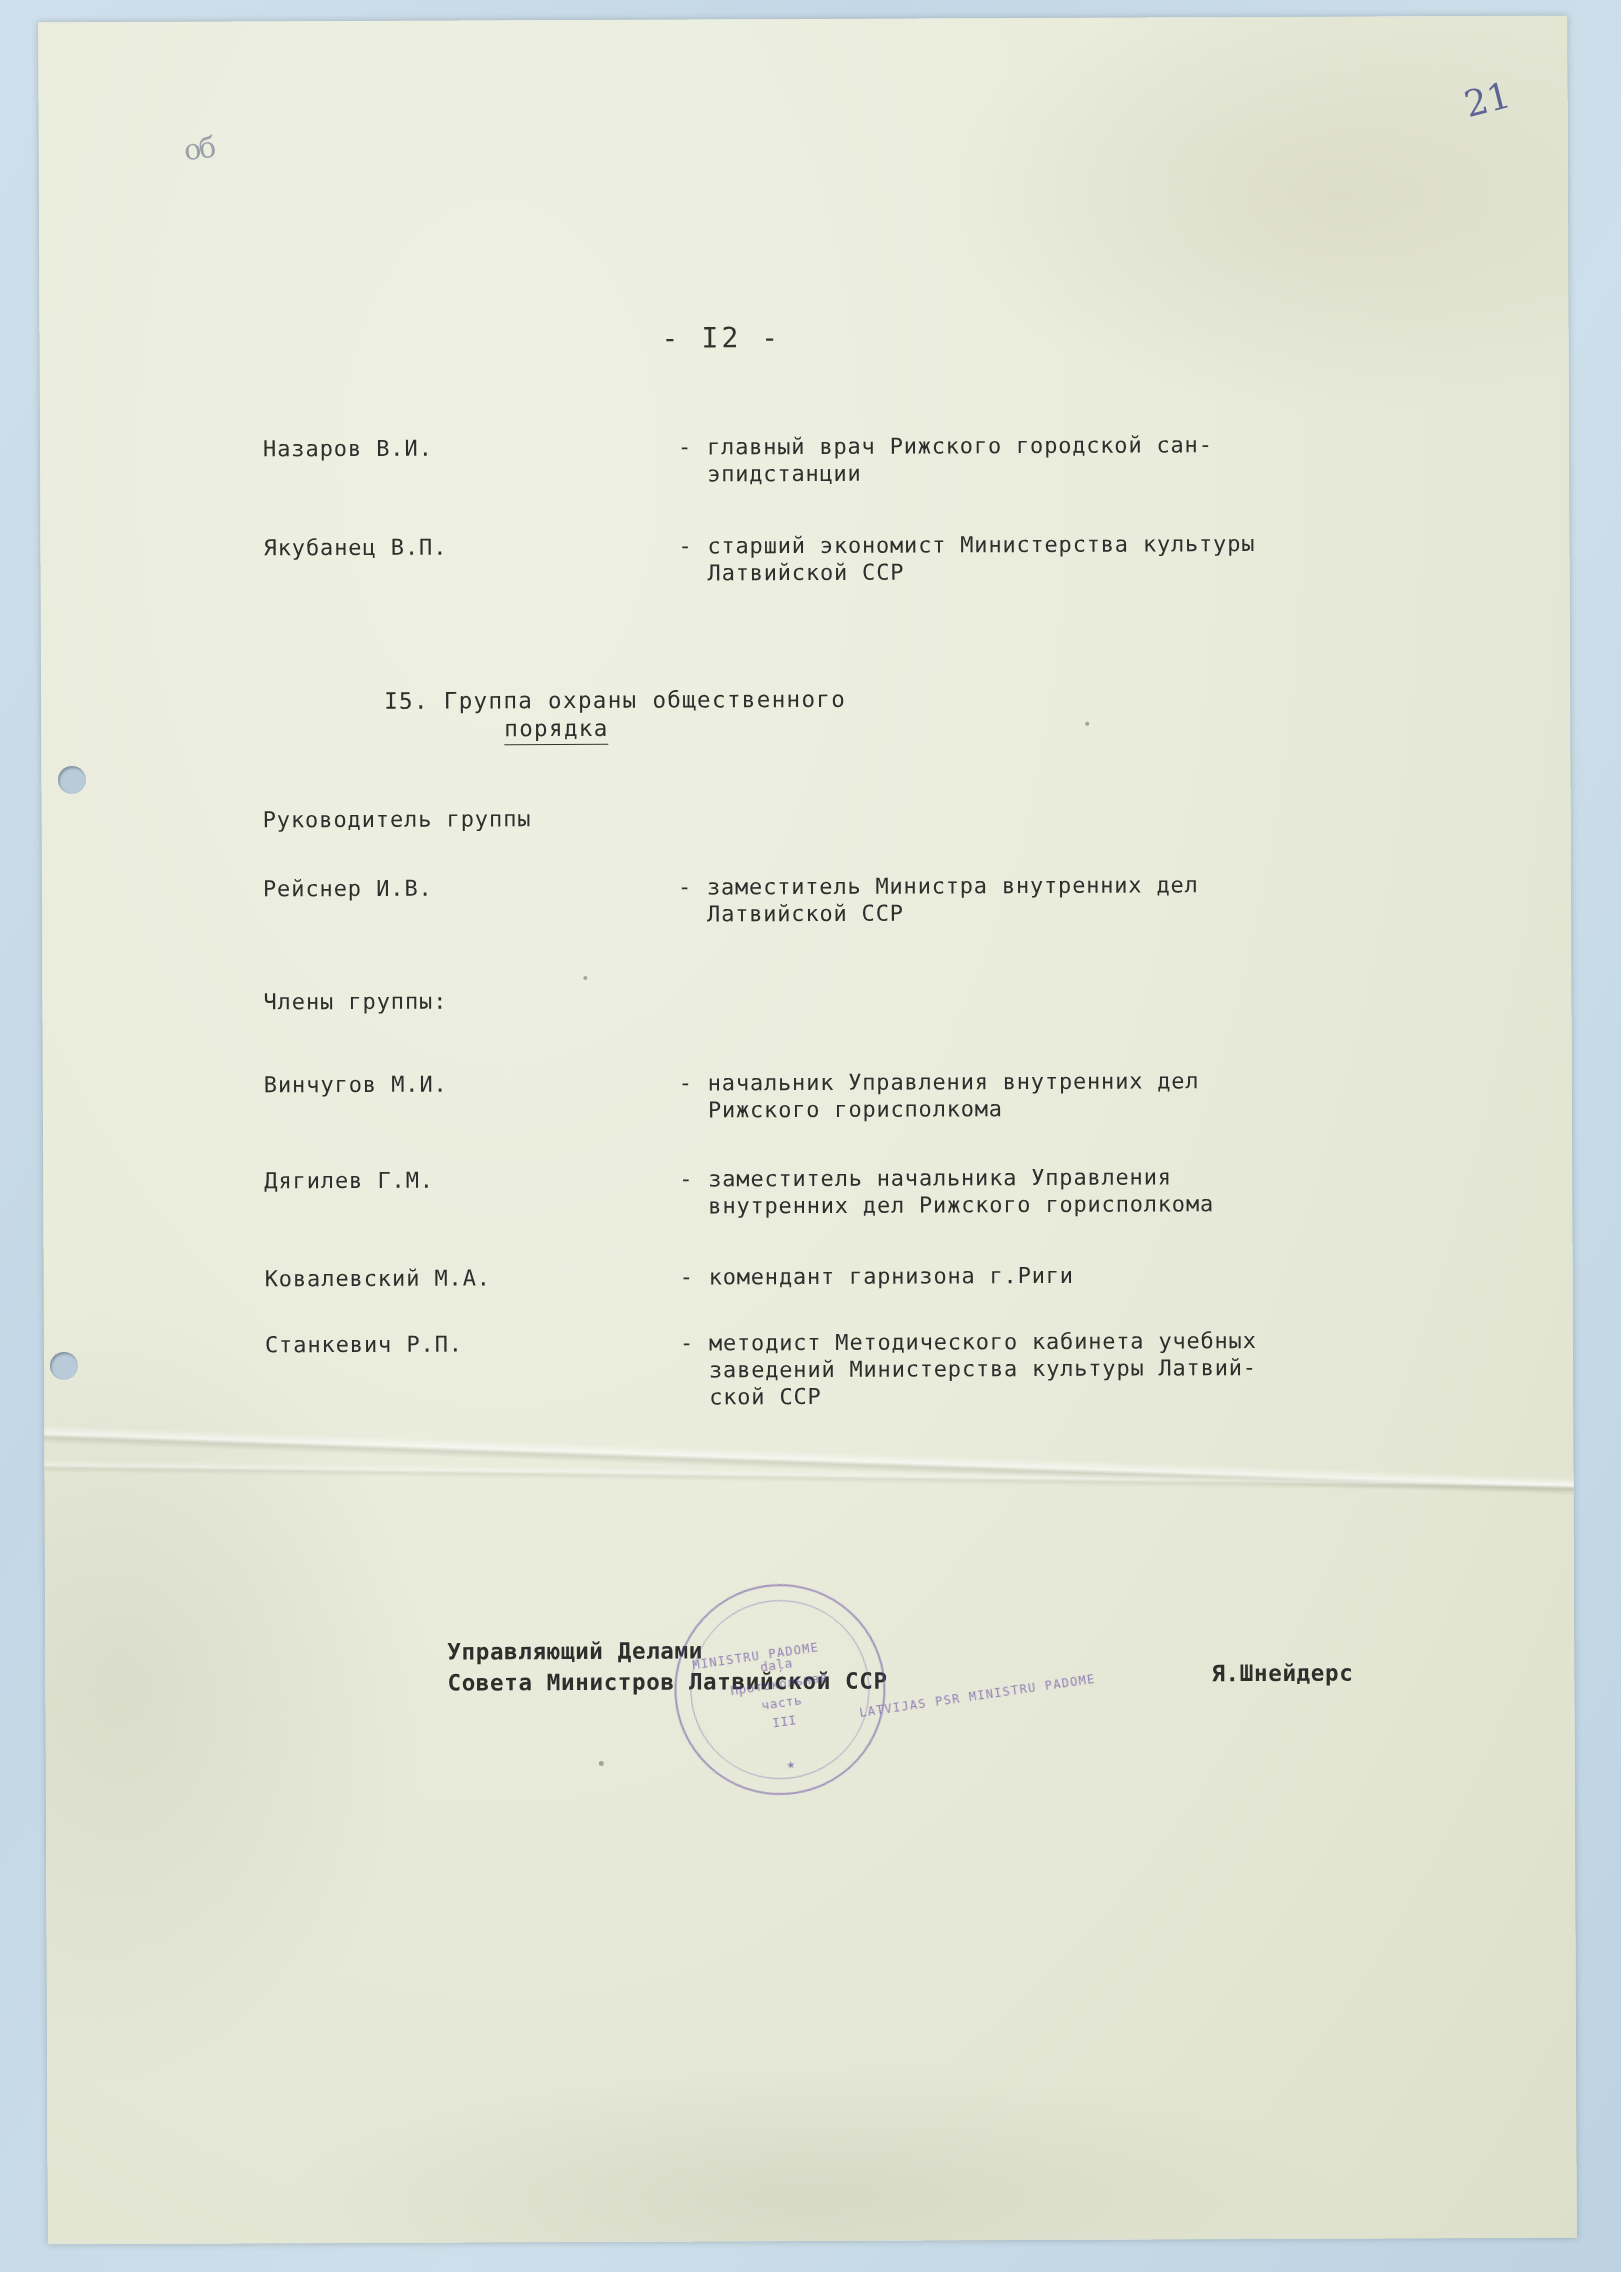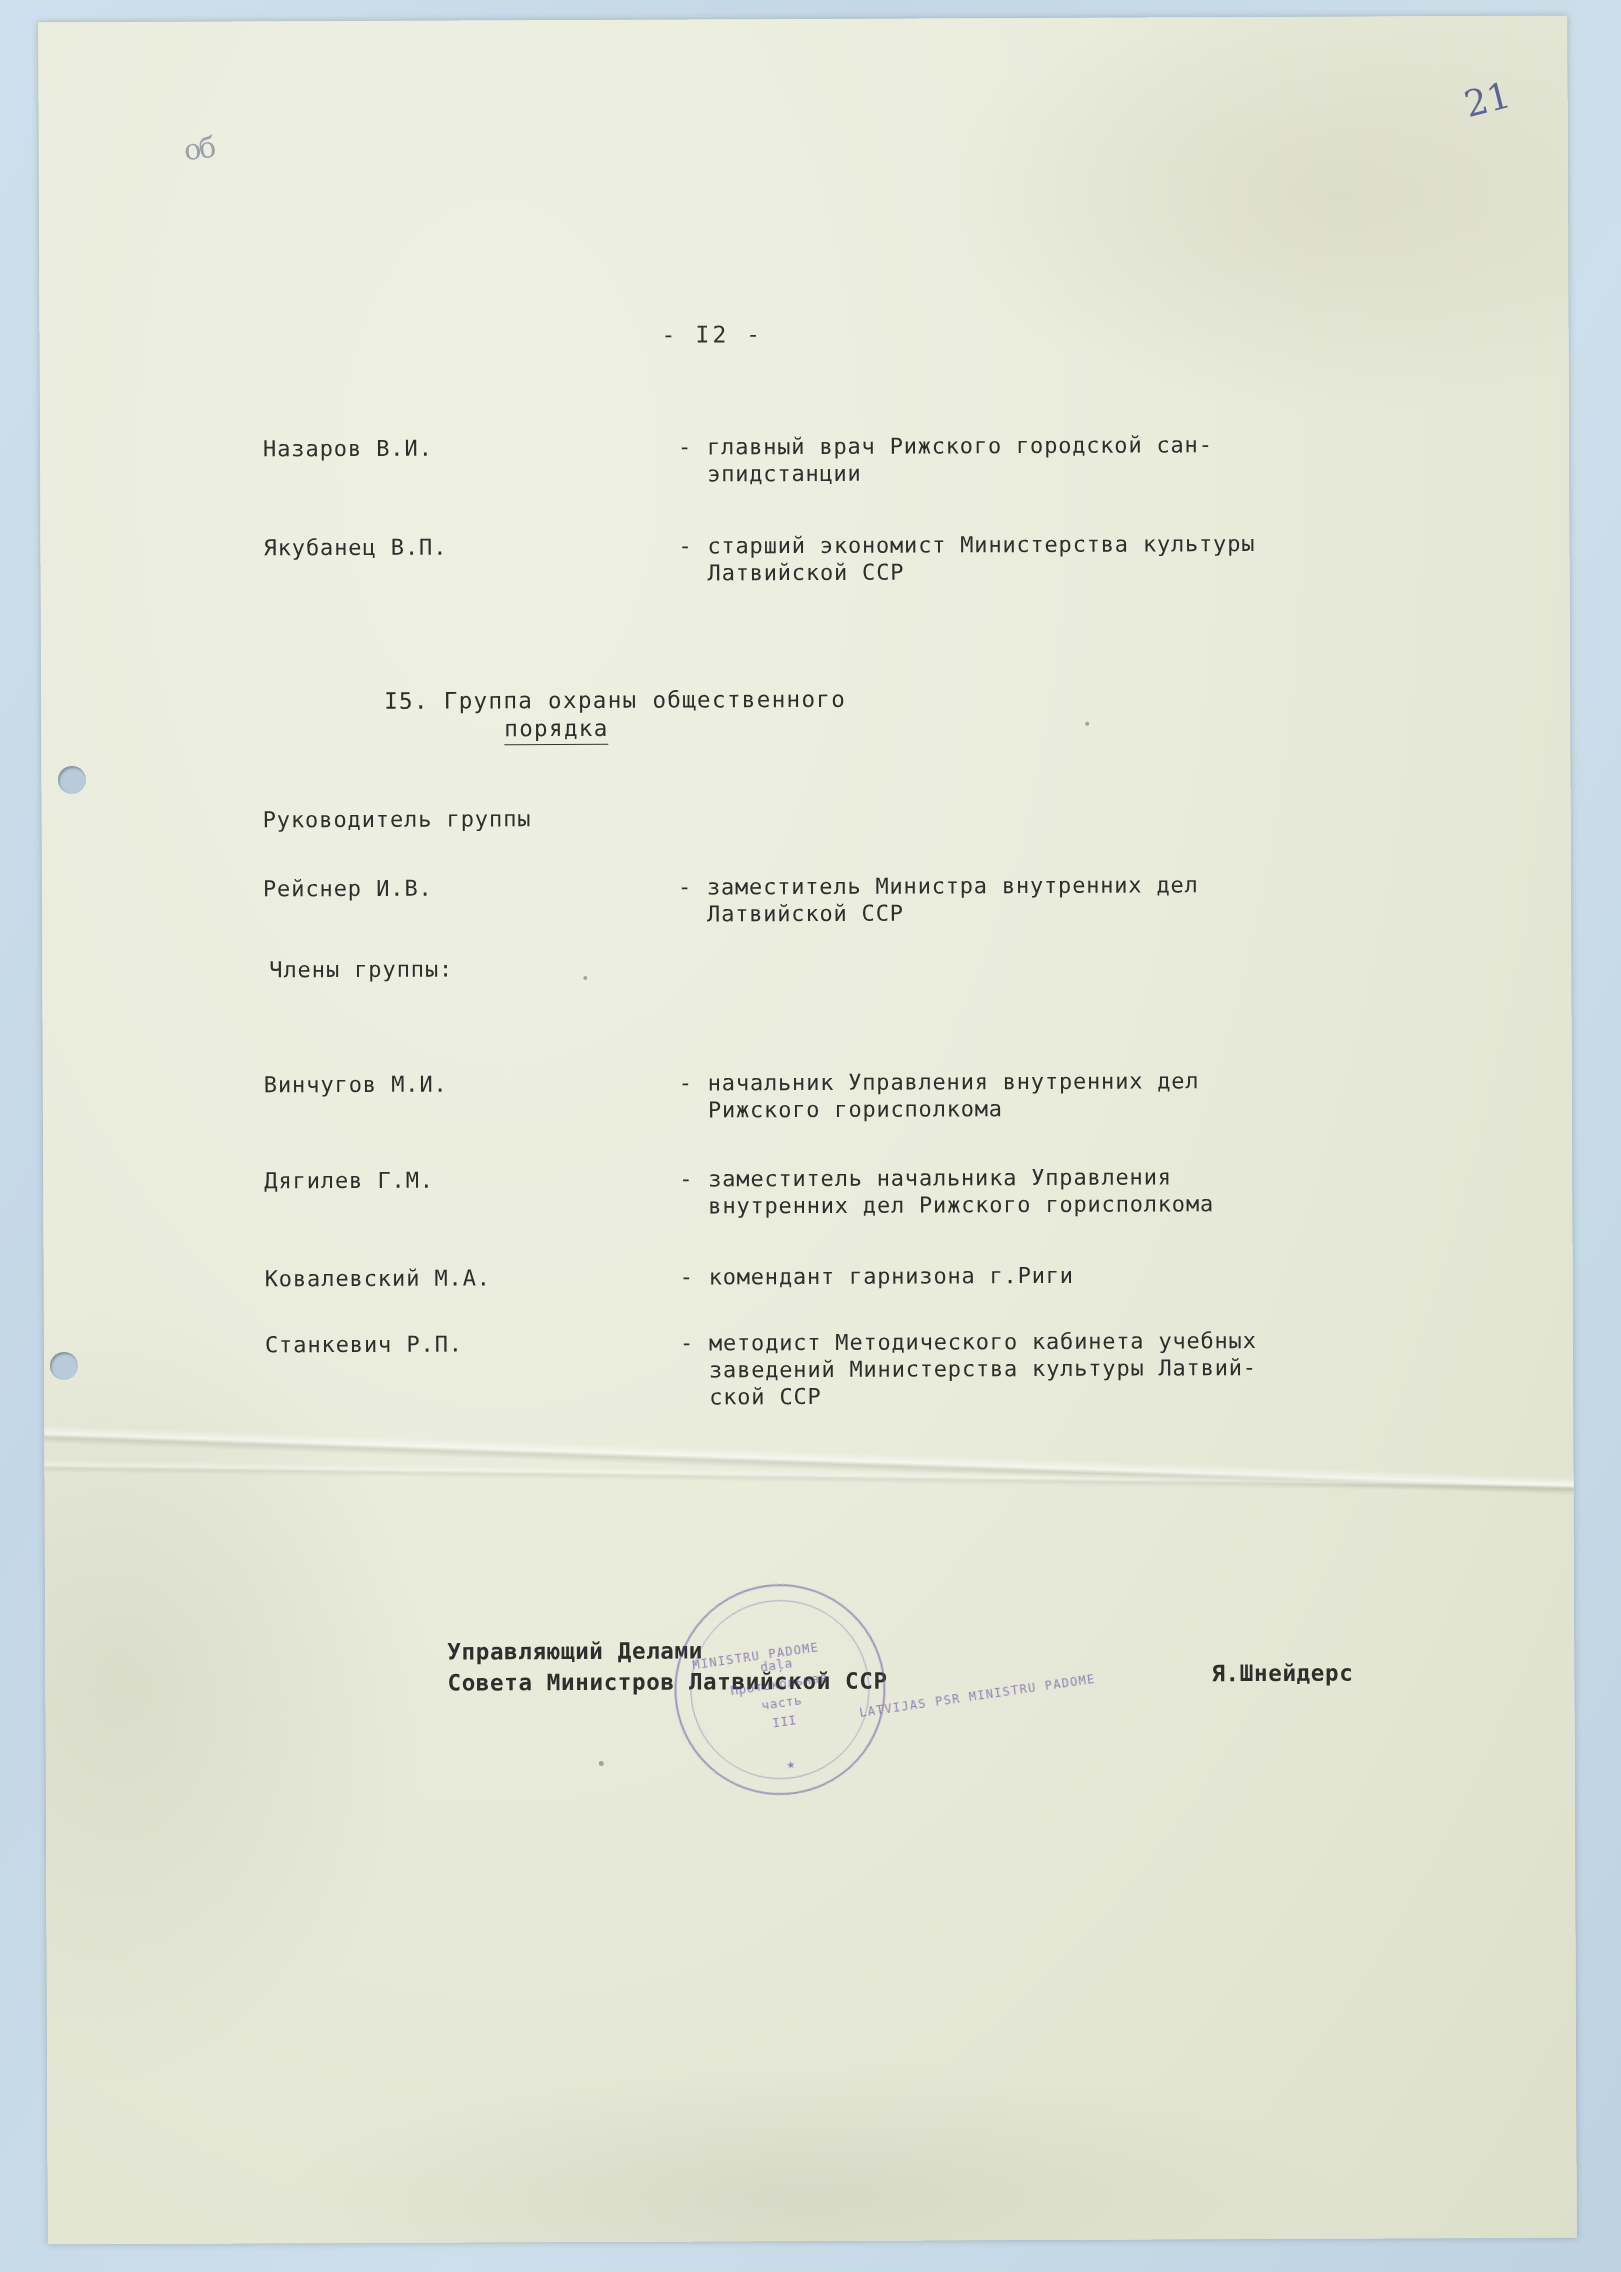--- a/index.html
+++ b/index.html
@@ -84,21 +84,21 @@
   .doc {
     position: absolute;
     inset: 0;
     color: #2c2f2c;
   }
 
   .page-number {
     position: absolute;
     left: 622px;
     top: 302px;
-    font-size: 23px;
+    font-size: 28px;
     letter-spacing: 3.1px;
     color: #32352f;
   }
 
   .archive-num {
     position: absolute;
     right: 57px;
     top: 63px;
     font-family: "DejaVu Serif", serif;
     font-size: 36px;
@@ -276,21 +276,21 @@
 
     <div class="plain-line" style="left:221px; top:786px;">Руководитель группы</div>
 
     <div class="entry" style="left:221px; top:855px;">
       <div class="name">Рейснер И.В.</div>
       <div class="dash">-</div>
       <div class="desc">заместитель Министра внутренних дел
 Латвийской ССР</div>
     </div>
 
-    <div class="plain-line" style="left:221px; top:936px;margin-left:6px;">Члены группы:</div>
+    <div class="plain-line" style="left:221px; top:968px;">Члены группы:</div>
 
     <div class="entry" style="left:221px; top:1051px;">
       <div class="name">Винчугов М.И.</div>
       <div class="dash">-</div>
       <div class="desc">начальник Управления внутренних дел
 Рижского горисполкома</div>
     </div>
 
     <div class="entry" style="left:221px; top:1147px;">
       <div class="name">Дягилев Г.М.</div>

